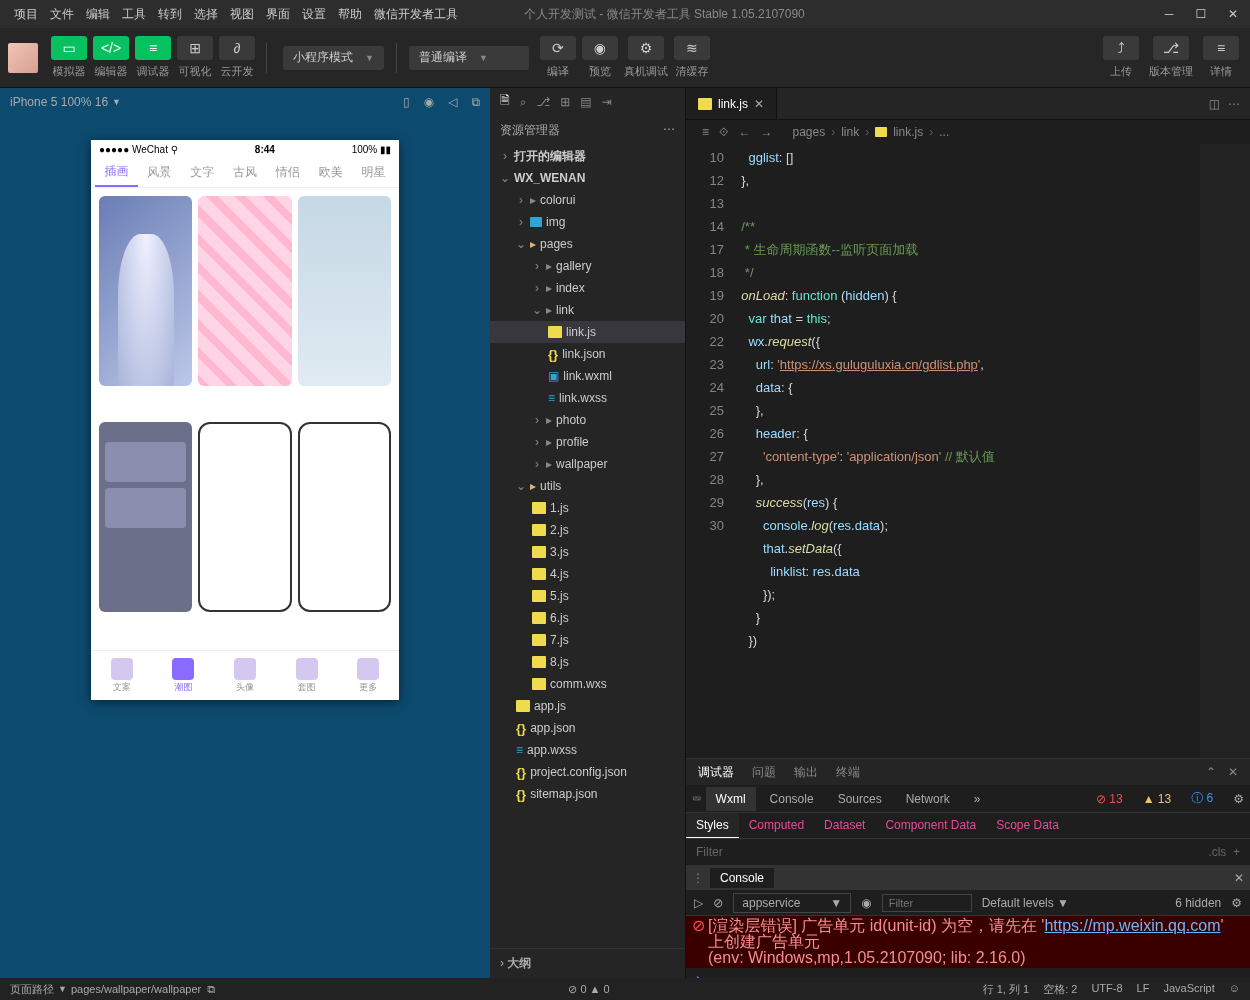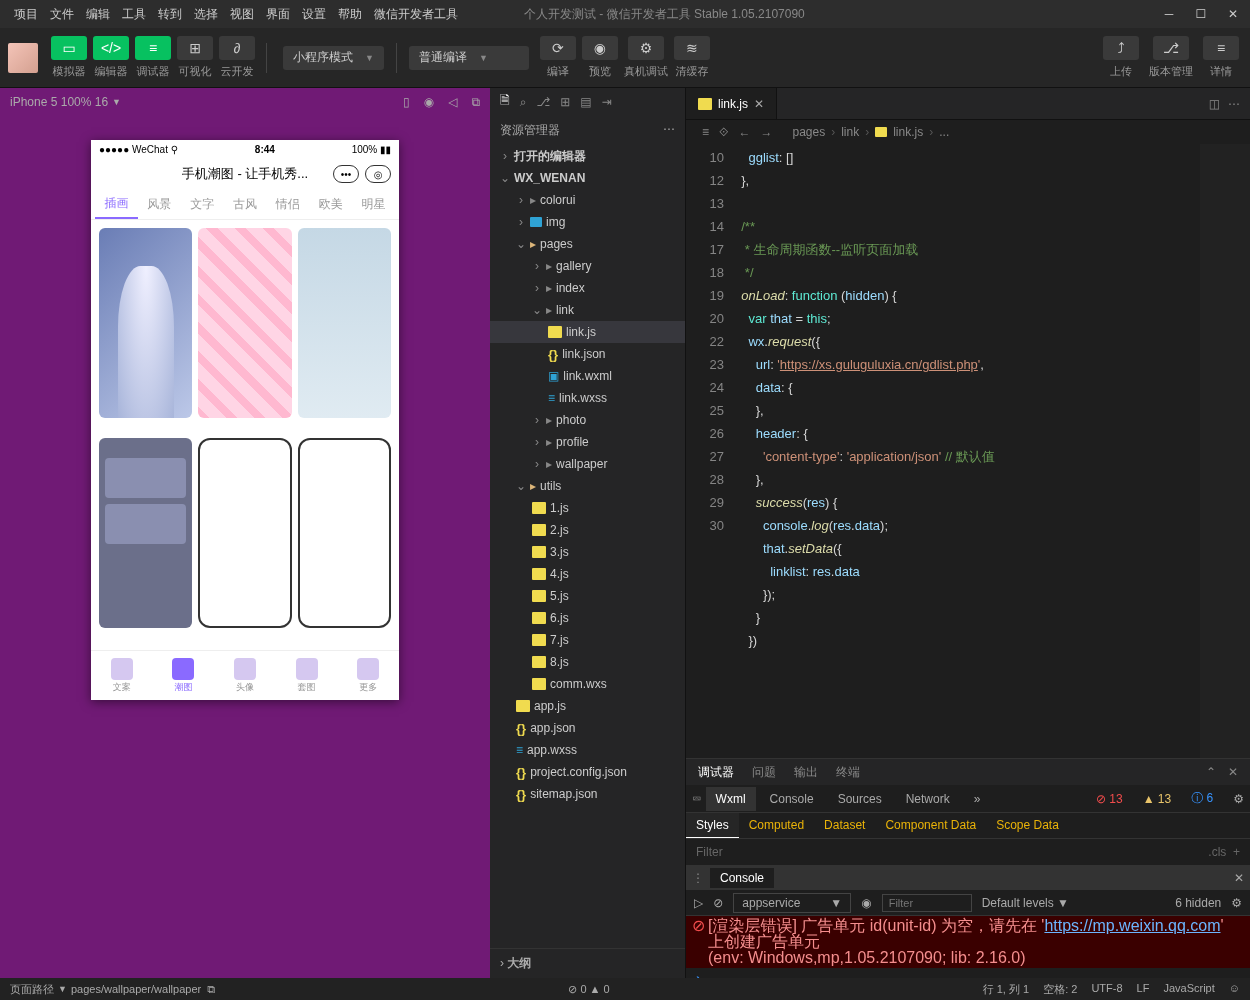--- a/index.html
+++ b/index.html
@@ -12,21 +12,21 @@
 .toolbar1 { height: 60px; background: #262626; display: flex; align-items: center; padding: 4px 8px; border-bottom: 1px solid #111; }
 .avatar { width: 30px; height: 30px; background: linear-gradient(135deg,#f4c4b8,#d4a090); border-radius: 2px; margin-right: 10px; }
 .toolgroup { display: flex; flex-direction: column; align-items: center; margin: 0 3px; }
 .toolbtn { width: 36px; height: 24px; background: #07c160; border-radius: 3px; display: flex; align-items: center; justify-content: center; color: #fff; font-size: 14px; }
 .toolbtn.gray { background: #3a3a3a; color: #ccc; }
 .toollabel { font-size: 11px; color: #999; margin-top: 4px; }
 .dropdown { height: 24px; background: #3a3a3a; border-radius: 3px; display: flex; align-items: center; padding: 0 10px; color: #ccc; font-size: 12px; gap: 12px; margin: 0 8px; }
 .dropdown .arrow { font-size: 9px; color: #888; }
 .toolright { margin-left: auto; display: flex; gap: 4px; }
 .main { display: flex; height: calc(1000px - 28px - 60px - 22px); }
-.simcol { width: 490px; background: #701a75; display: flex; flex-direction: column; }
+.simcol { width: 490px; background: #0c4a6e; display: flex; flex-direction: column; }
 .simhead { height: 28px; display: flex; align-items: center; padding: 0 10px; color: #aaa; font-size: 12px; }
 .simhead .si { margin-left: auto; display: flex; gap: 14px; color: #aaa; }
 .simbody { flex: 1; display: flex; justify-content: center; align-items: flex-start; padding-top: 24px; }
 .phone { width: 308px; height: 560px; background: #fff; box-shadow: 0 2px 10px rgba(0,0,0,.5); display: flex; flex-direction: column; }
 .phone-status { height: 18px; background: #fff; display: flex; align-items: center; padding: 0 8px; font-size: 10px; color: #000; gap: 48px; }
 .phone-status .mid { flex: 1; text-align: center; font-weight: bold; }
 .phone-header { height: 32px; display: flex; align-items: center; justify-content: center; font-size: 13px; color: #000; position: relative; }
 .phone-header .caps { position: absolute; right: 8px; display: flex; gap: 6px; align-items: center; }
 .cap { width: 26px; height: 18px; border: 1.5px solid #333; border-radius: 10px; display: flex; align-items: center; justify-content: center; font-size: 10px; }
 .phone-tabs { height: 30px; display: flex; align-items: stretch; padding: 0 4px; border-bottom: 1px solid #eee; }
@@ -85,21 +85,21 @@
 .debugger { height: 220px; background: #1e1e1e; border-top: 1px solid #333; display: flex; flex-direction: column; }
 .dbg-head { height: 26px; background: #252526; display: flex; align-items: center; padding: 0 12px; gap: 18px; color: #888; font-size: 12px; }
 .dbg-head .on { color: #fff; }
 .dbg-head .r { margin-left: auto; display: flex; gap: 12px; align-items:center;}
 .dbg-tabs { height: 28px; background: #1e1e1e; display: flex; align-items: center; gap: 4px; padding: 0 6px; font-size: 12px; border-bottom: 1px solid #333; }
 .dtab { padding: 5px 10px; color: #aaa; cursor: pointer; }
 .dtab.on { background: #333; color: #fff; }
 .dtab-r { margin-left: auto; display: flex; gap: 20px; align-items: center; color: #aaa; }
 .badge-r{color:#f14c4c;} .badge-y{color:#e9c46a;} .badge-b{color:#3794ff;}
 .styles-row { height: 26px; display: flex; align-items: stretch; border-bottom: 1px solid #333; font-size: 12px; }
-.stab { padding: 5px 10px; color: #eab308; }
+.stab { padding: 5px 10px; color: #ec4899; }
 .stab.on { color: #fff; background:#262626; border-bottom: 1px solid #fff; }
 .filter-row { height: 26px; display: flex; align-items: center; padding: 0 10px; color: #666; font-size: 12px; justify-content: space-between; }
 .console-pane { flex: 1; display: flex; flex-direction: column; border-top: 1px solid #333; min-height: 0; }
 .con-head { height: 24px; background: #333; display: flex; align-items: center; padding: 0 6px; gap: 6px; font-size: 12px; }
 .con-head .ctl { background: #1e1e1e; padding: 3px 10px; color: #fff; }
 .con-head .xb { margin-left: auto; color: #aaa; cursor:pointer;}
 .con-tools { height: 26px; display: flex; align-items: center; padding: 0 8px; gap: 10px; border-bottom: 1px solid #333; font-size: 12px; color: #aaa; }
 .con-tools input { background: #1e1e1e; border: 1px solid #444; color: #ccc; padding: 2px 6px; font-size: 11px; width: 90px; }
 .con-tools .sel { border: 1px solid #444; padding: 2px 8px; display: flex; align-items: center; gap: 30px; }
 .con-out { flex: 1; font-family: Consolas, monospace; font-size: 16px; overflow: auto; }
@@ -210,27 +210,20 @@
         <span>◁</span>
         <span>⧉</span>
       </div>
     </div>
     <div class="simbody">
       <div class="phone">
         <div class="phone-status">
           <span>●●●●● <span>WeChat</span> ⚲</span>
           <span class="mid">8:44</span>
           <span><span>100%</span> ▮▮</span>
-        </div>
-        <div class="phone-header">
-          <span>手机潮图 - 让手机秀...</span>
-          <div class="caps">
-            <div class="cap">•••</div>
-            <div class="cap">◎</div>
-          </div>
         </div>
         <div class="phone-tabs">
           <div class="phone-tab active">插画</div>
           <div class="phone-tab">风景</div>
           <div class="phone-tab">文字</div>
           <div class="phone-tab">古风</div>
           <div class="phone-tab">情侣</div>
           <div class="phone-tab">欧美</div>
           <div class="phone-tab">明星</div>
         </div>

